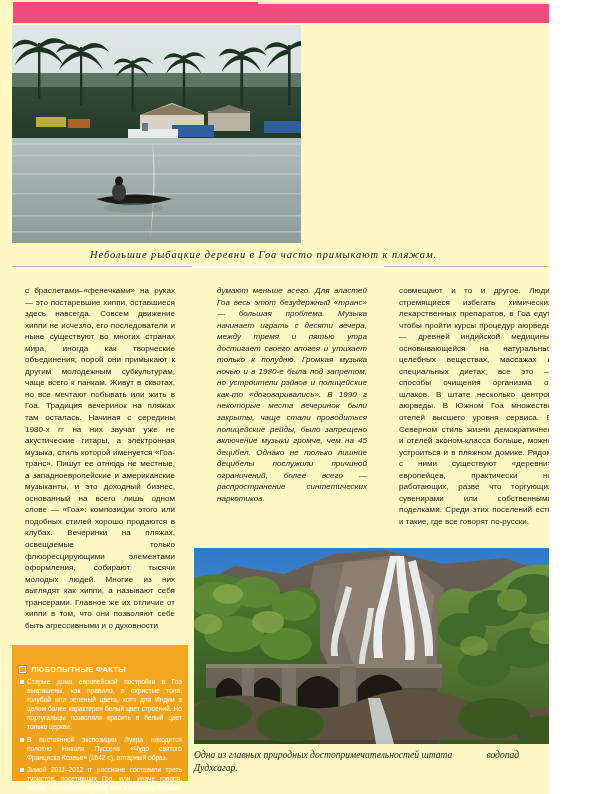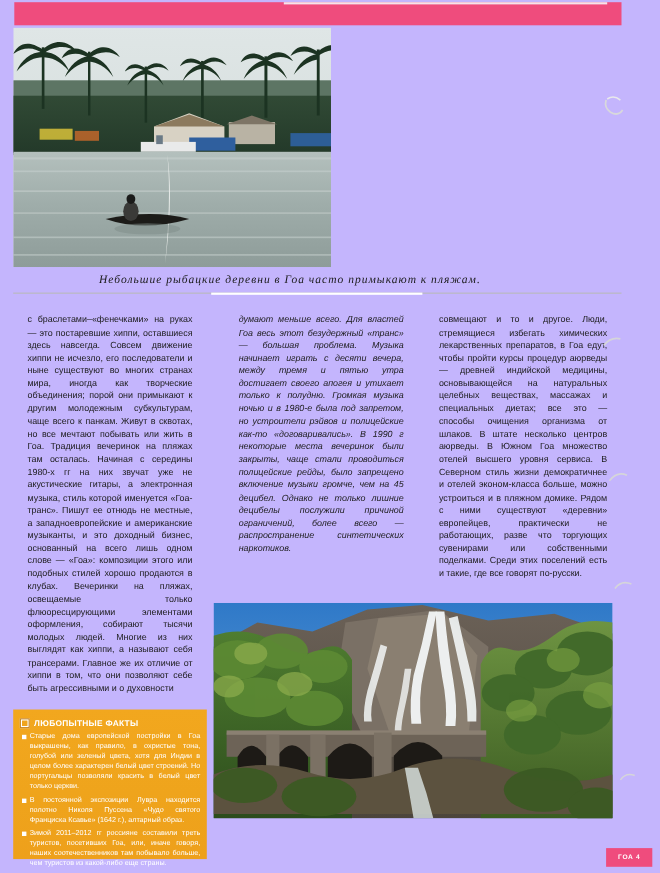--- a/index.html
+++ b/index.html
@@ -4,22 +4,22 @@
 <style>
   * { box-sizing: border-box; }
   html, body {
     margin: 0; padding: 0;
     width: 600px; height: 794px;
     background: #ffffff;
     font-family: "Liberation Sans", sans-serif;
   }
   .page {
     position: relative;
-    width: 600px; height: 794px;
-    background: #c4b5fd;
+    width: 549px; height: 794px;
+    background: #fef9c3;
     overflow: hidden;
   }
 
   
   .top-band {
     position: absolute;
     left: 13px; top: 2px;
     width: 552px; height: 21px;
     background: #ef4c7d;
   }
@@ -80,21 +80,21 @@
   .col2 { left: 204px; top: 272px; width: 176px; font-style: italic; }
   .col3 { left: 386px; top: 272px; width: 179px; }
 
   
   .facts-box {
     position: absolute;
     left: 12px; top: 645px;
     width: 176px; height: 136px;
     background: #f0a41d;
     background: linear-gradient(180deg,#f2a71e 0%, #efa41c 55%, #eea01b 100%);
-    padding: 8px 6px 5px 6px;
+    padding: 20px 6px 5px 6px;
   }
   .facts-head {
     display: flex; align-items: center; gap: 4px;
     margin-bottom: 3px;
   }
   .facts-icon {
     width: 9px; height: 9px;
     background: #fff;
     border: 1px solid #c8821a;
     position: relative;
@@ -384,20 +384,24 @@
       <g fill="#3b5a23" opacity="0.95">
         <ellipse cx="28" cy="166" rx="30" ry="16"></ellipse>
         <ellipse cx="96" cy="176" rx="34" ry="18"></ellipse>
         <ellipse cx="300" cy="170" rx="36" ry="20"></ellipse>
         <ellipse cx="348" cy="184" rx="26" ry="16"></ellipse>
       </g>
       <path d="M186 150 q8 22 14 46 l-18 0 q-4 -24 -8 -46Z" fill="#dbe5e3" opacity="0.8"></path>
     </svg>
   </div>
 
+  <div class="falls-caption">
+    <span>Одна из главных природных достопримечательностей штата</span><span class="sp"></span><span>водопад</span><br>
+    <span>Дудхсагар.</span>
+  </div>
 
   <div class="page-badge">ГОА 4</div>
 
   <div class="curl curl-1">
     <svg width="22" height="22" viewBox="0 0 22 22">
       <path d="M4 6 q-2 7 4 11 q7 4 11 -2" fill="none" stroke="#d8d8dc" stroke-width="1.6"></path>
       <path d="M5 5 q6 -4 12 1" fill="none" stroke="#e8e8ec" stroke-width="1.4"></path>
     </svg>
   </div>
   <div class="curl curl-2">

